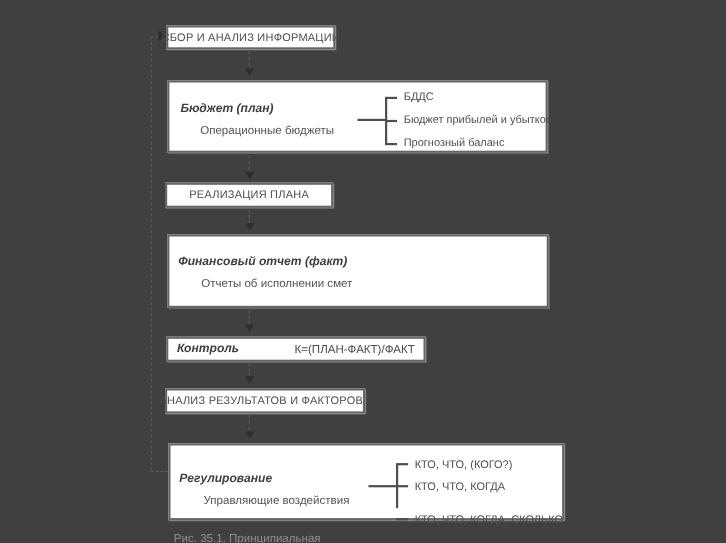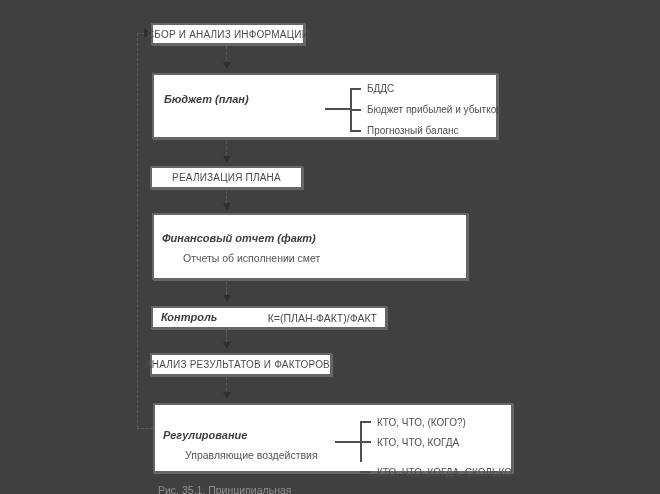--- a/index.html
+++ b/index.html
@@ -58,20 +58,21 @@
   <div class="fb-h" style="left:137px;top:428px;width:16px;"></div>
 
   <div class="box box-label" style="left:151px;top:23px;width:154px;height:22px;">
     <span>СБОР И АНАЛИЗ ИНФОРМАЦИИ</span>
   </div>
 
   <div class="flow-arrow" style="left:226px;top:46px;height:20px;"></div>
 
   <div class="box" style="left:152px;top:73px;width:346px;height:66px;">
     <span class="title" style="left:10px;top:18px;">Бюджет (план)</span>
+    <span class="subtitle" style="left:28px;top:38px;">Операционные бюджеты</span>
     <div class="bracket" style="left:196px;top:3px;">
       <div class="b-stem" style="top:29.5px;"></div>
       <div class="b-vline" style="top:10.5px;height:42px;"></div>
       <div class="b-row" style="height:21px;">
         <div class="b-tick"></div>
         <span class="b-label">БДДС</span>
       </div>
       <div class="b-row" style="height:21px;">
         <div class="b-tick"></div>
         <span class="b-label">Бюджет прибылей и убытков</span>
@@ -84,21 +85,21 @@
   </div>
 
   <div class="flow-arrow" style="left:226px;top:141px;height:19px;"></div>
 
   <div class="box box-label" style="left:150px;top:166px;width:153px;height:23px;">
     <span>РЕАЛИЗАЦИЯ ПЛАНА</span>
   </div>
 
   <div class="flow-arrow" style="left:226px;top:191px;height:16px;"></div>
 
-  <div class="box" style="left:152px;top:213px;width:316px;height:67px;">
+  <div class="box" style="left:152px;top:213px;width:347px;height:67px;">
     <span class="title" style="left:8px;top:17px;">Финансовый отчет (факт)</span>
     <span class="subtitle" style="left:29px;top:37px;">Отчеты об исполнении смет</span>
   </div>
 
   <div class="flow-arrow" style="left:226px;top:282px;height:17px;"></div>
 
   <div class="box" style="left:151px;top:306px;width:236px;height:23px;display:flex;align-items:center;justify-content:space-between;padding:0 8px;">
     <span class="title" style="position:static;">Контроль</span>
     <span style="font-size:10.5px;color:#4c4c4c;white-space:nowrap;">К=(ПЛАН-ФАКТ)/ФАКТ</span>
   </div>

